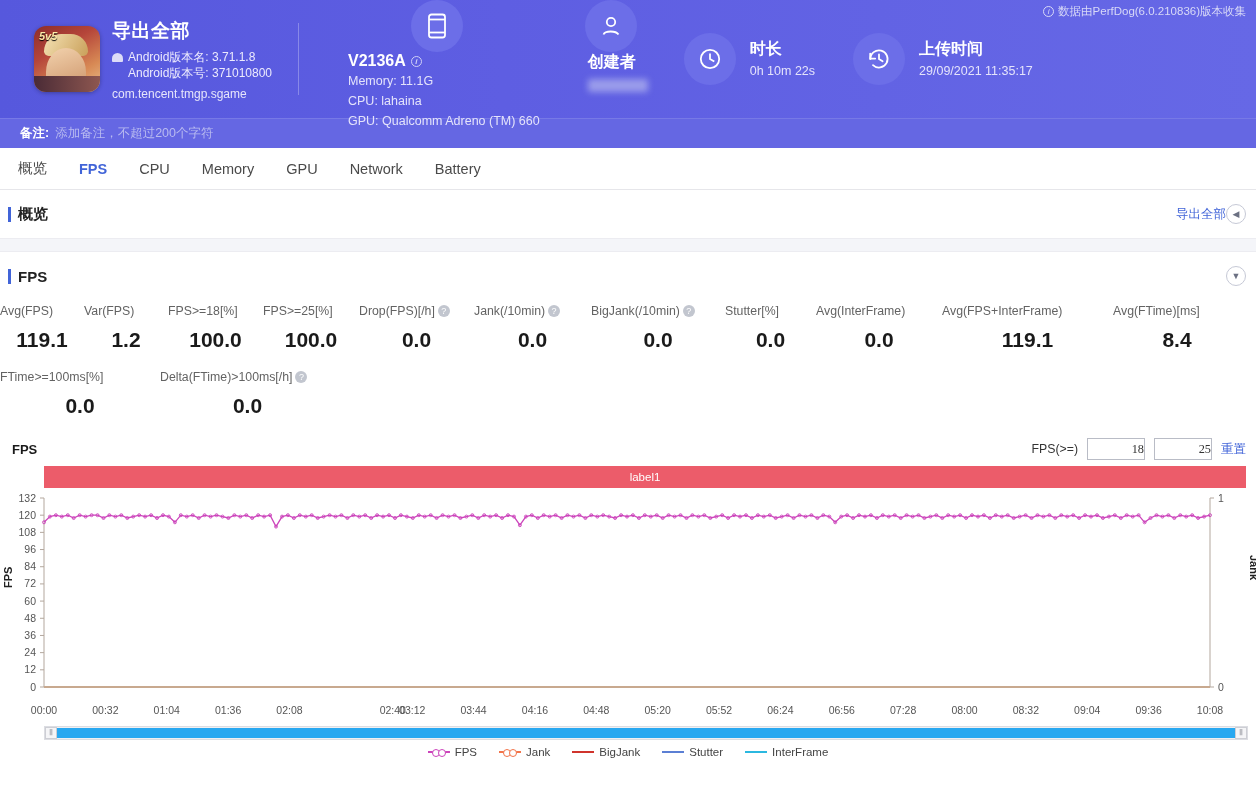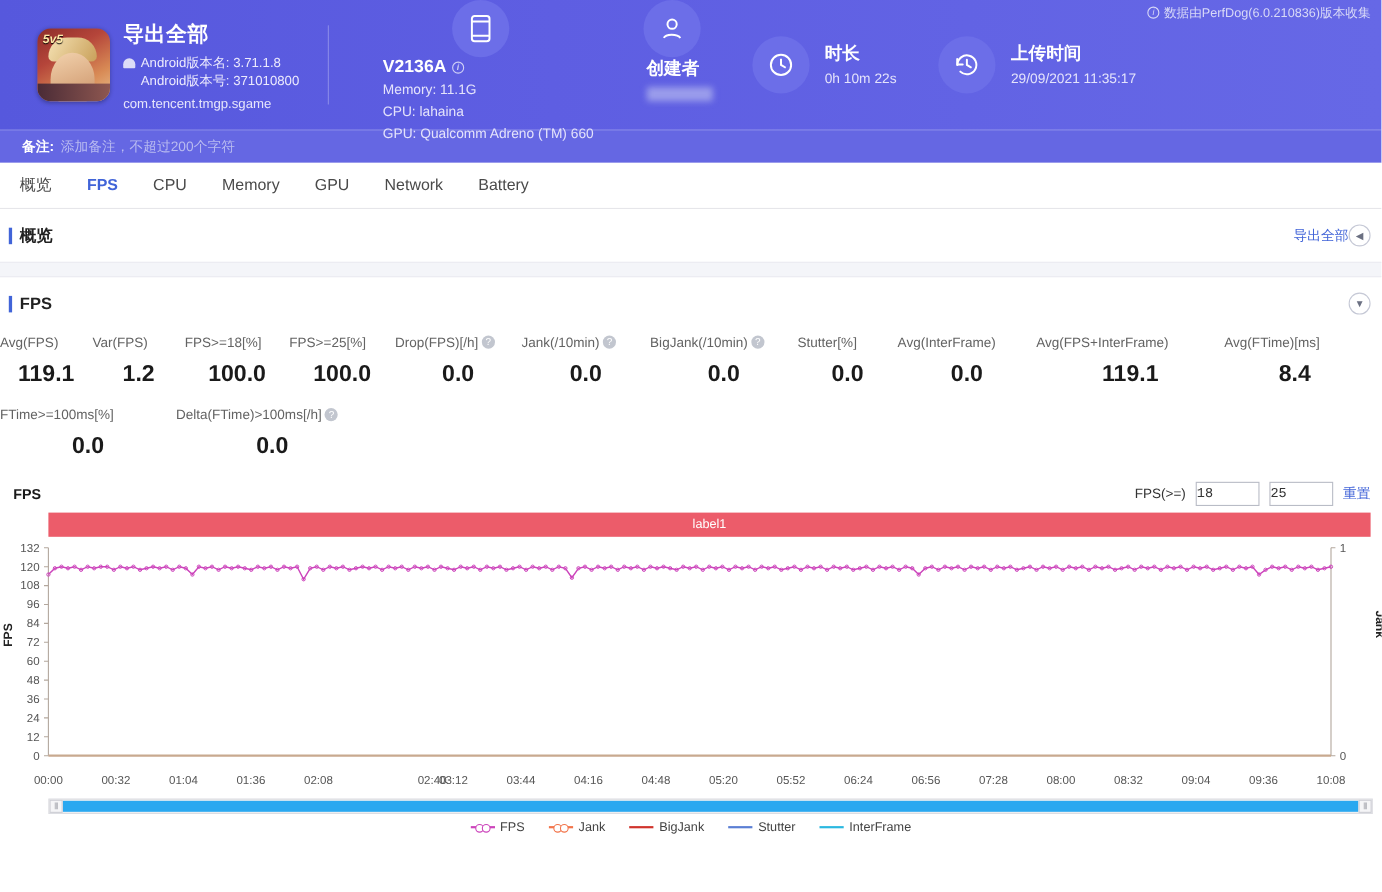--- a/index.html
+++ b/index.html
@@ -207,23 +207,23 @@
   .chart-head .ttl { font-size: 13px; font-weight: bold; color: #1a1a1a; }
   .chart-ctrls {
     position: absolute; right: 10px; top: 0; height: 100%;
     display: flex; align-items: center; gap: 9px;
     font-size: 12.3px; color: #333;
   }
   .numbox {
     width: 58px; height: 22px;
     border: 1px solid #b9bcc6;
     background: #fff;
-    text-align: left;
+    text-align: right;
     font-size: 12.3px; color: #333;
-    font-family: Liberation Mono, monospace;
+    font-family: Liberation Serif, serif;
     padding: 0;
   }
   .labelbar {
     margin: 2px 10px 0 44px;
     height: 22px;
     background: #ec5c6a;
     color: #fff;
     font-size: 11.5px;
     display: flex; align-items: center; justify-content: center;
   }

